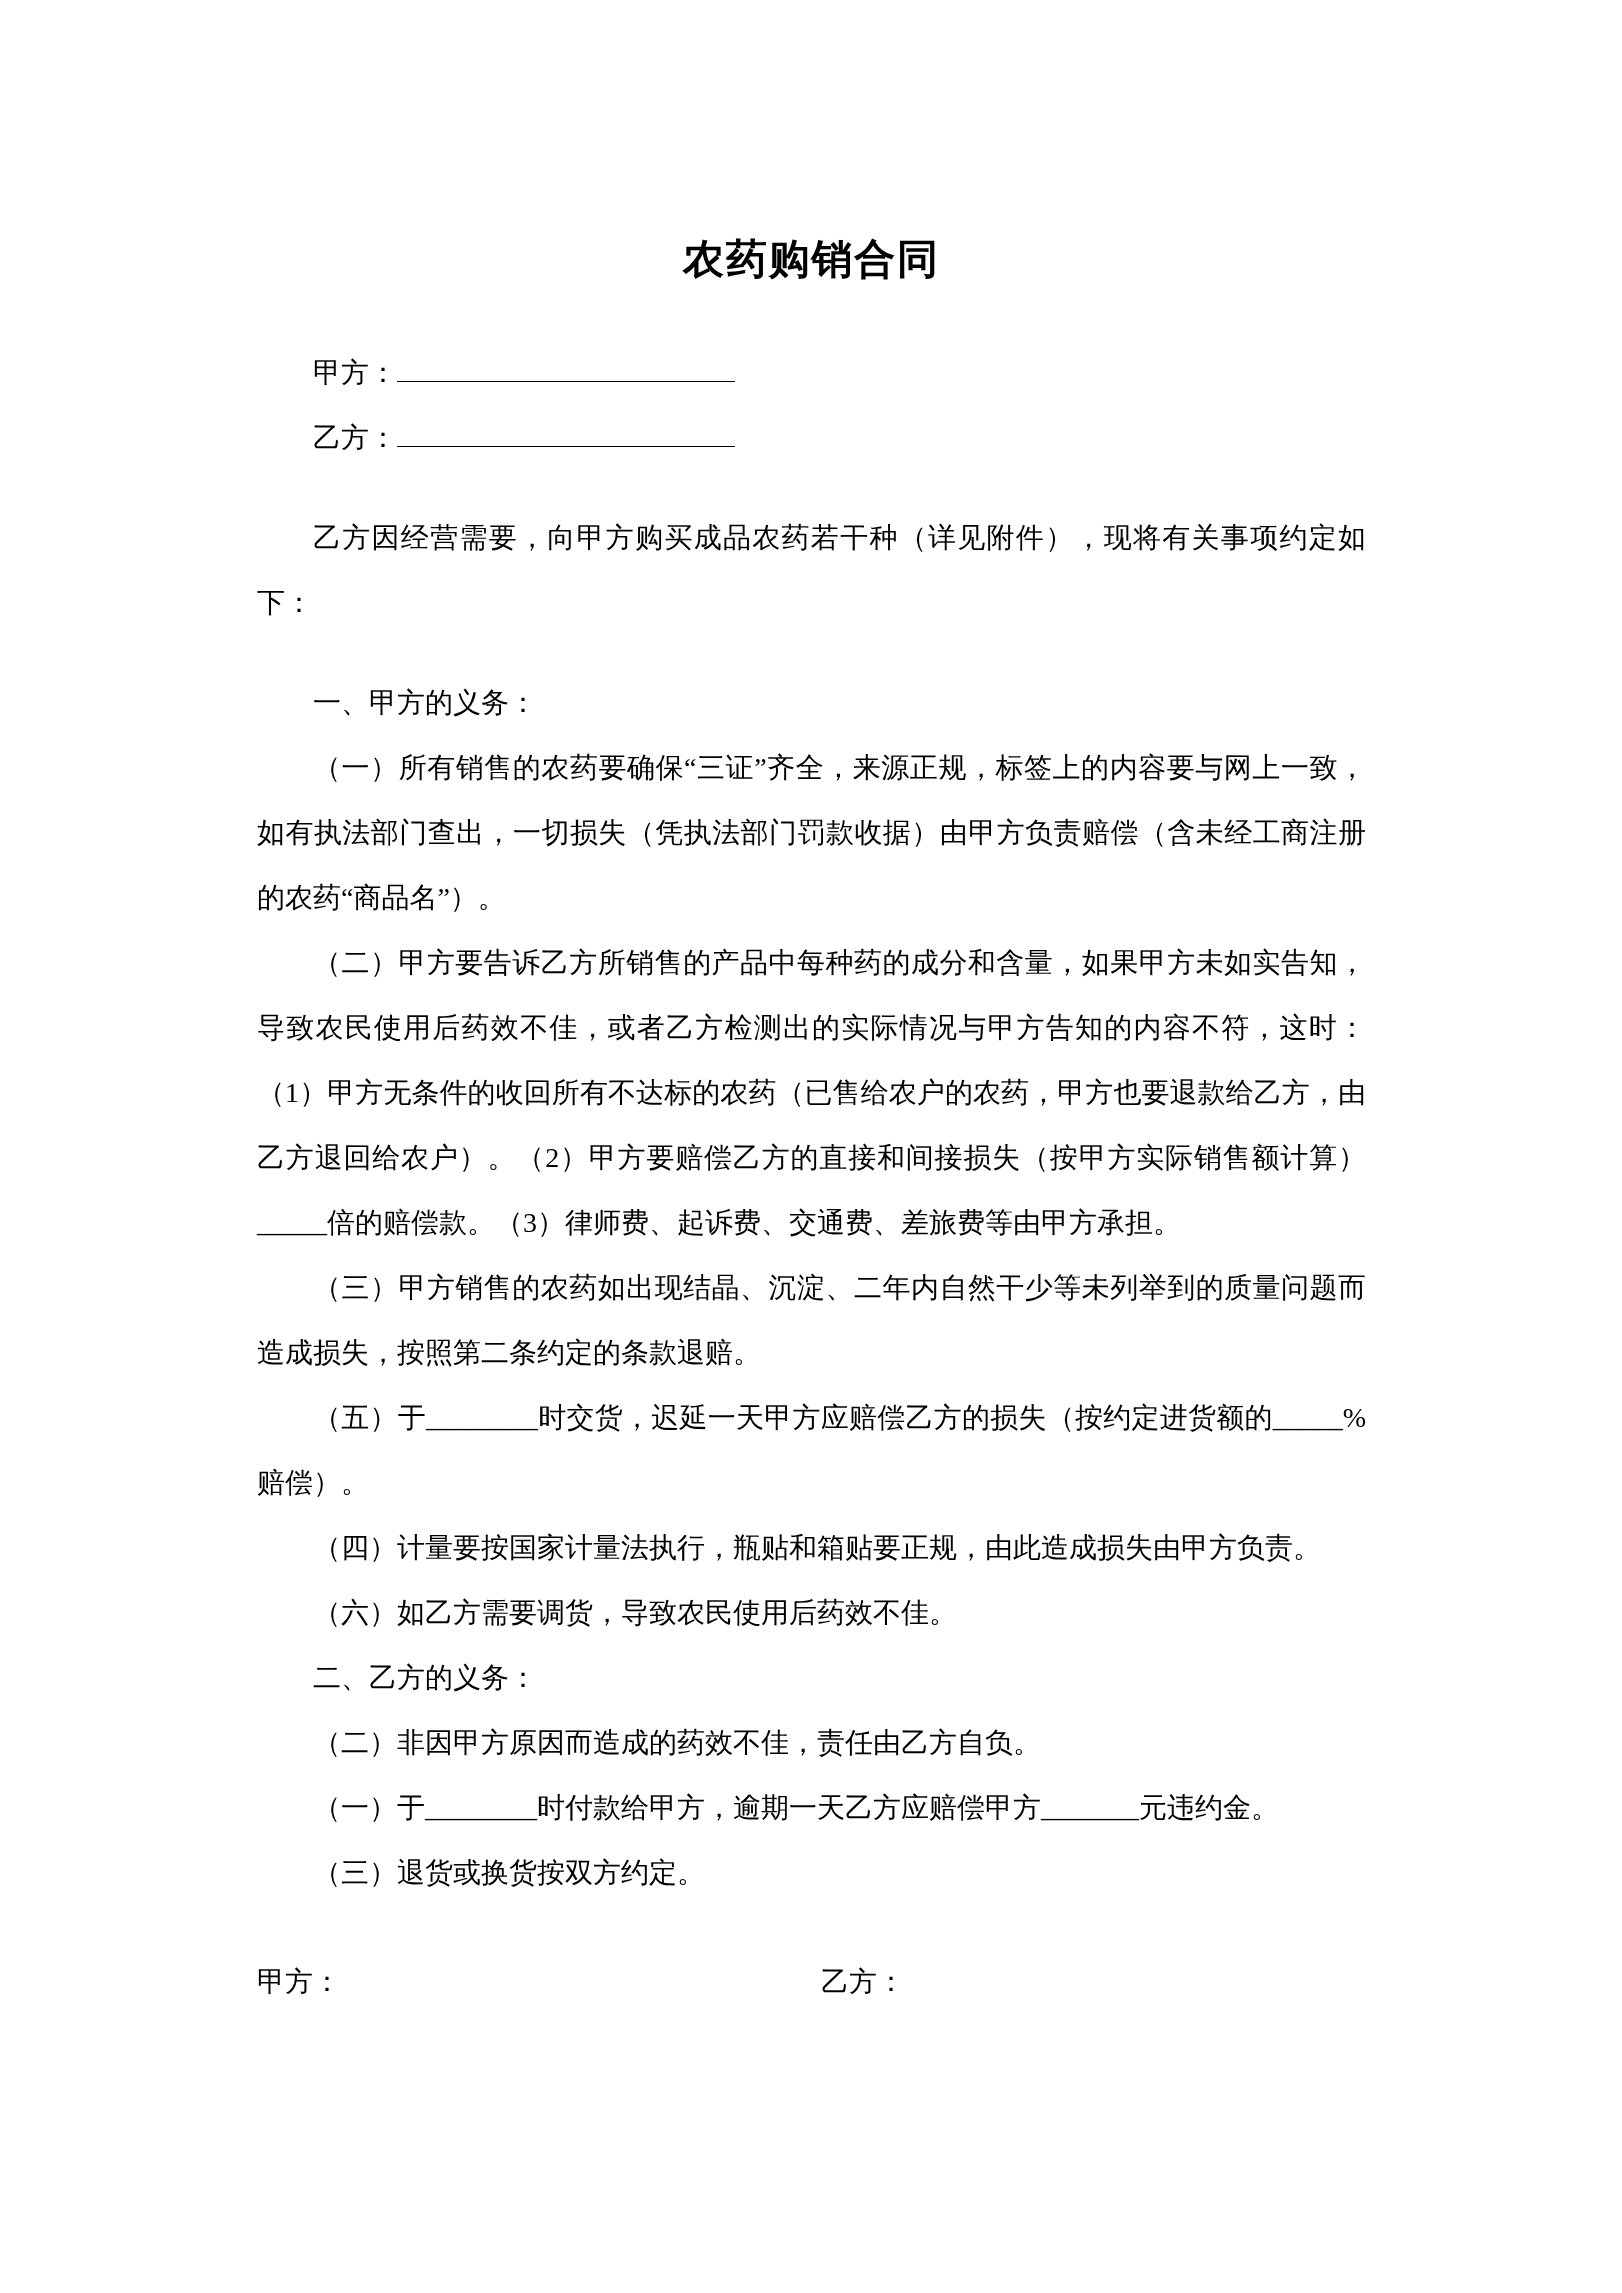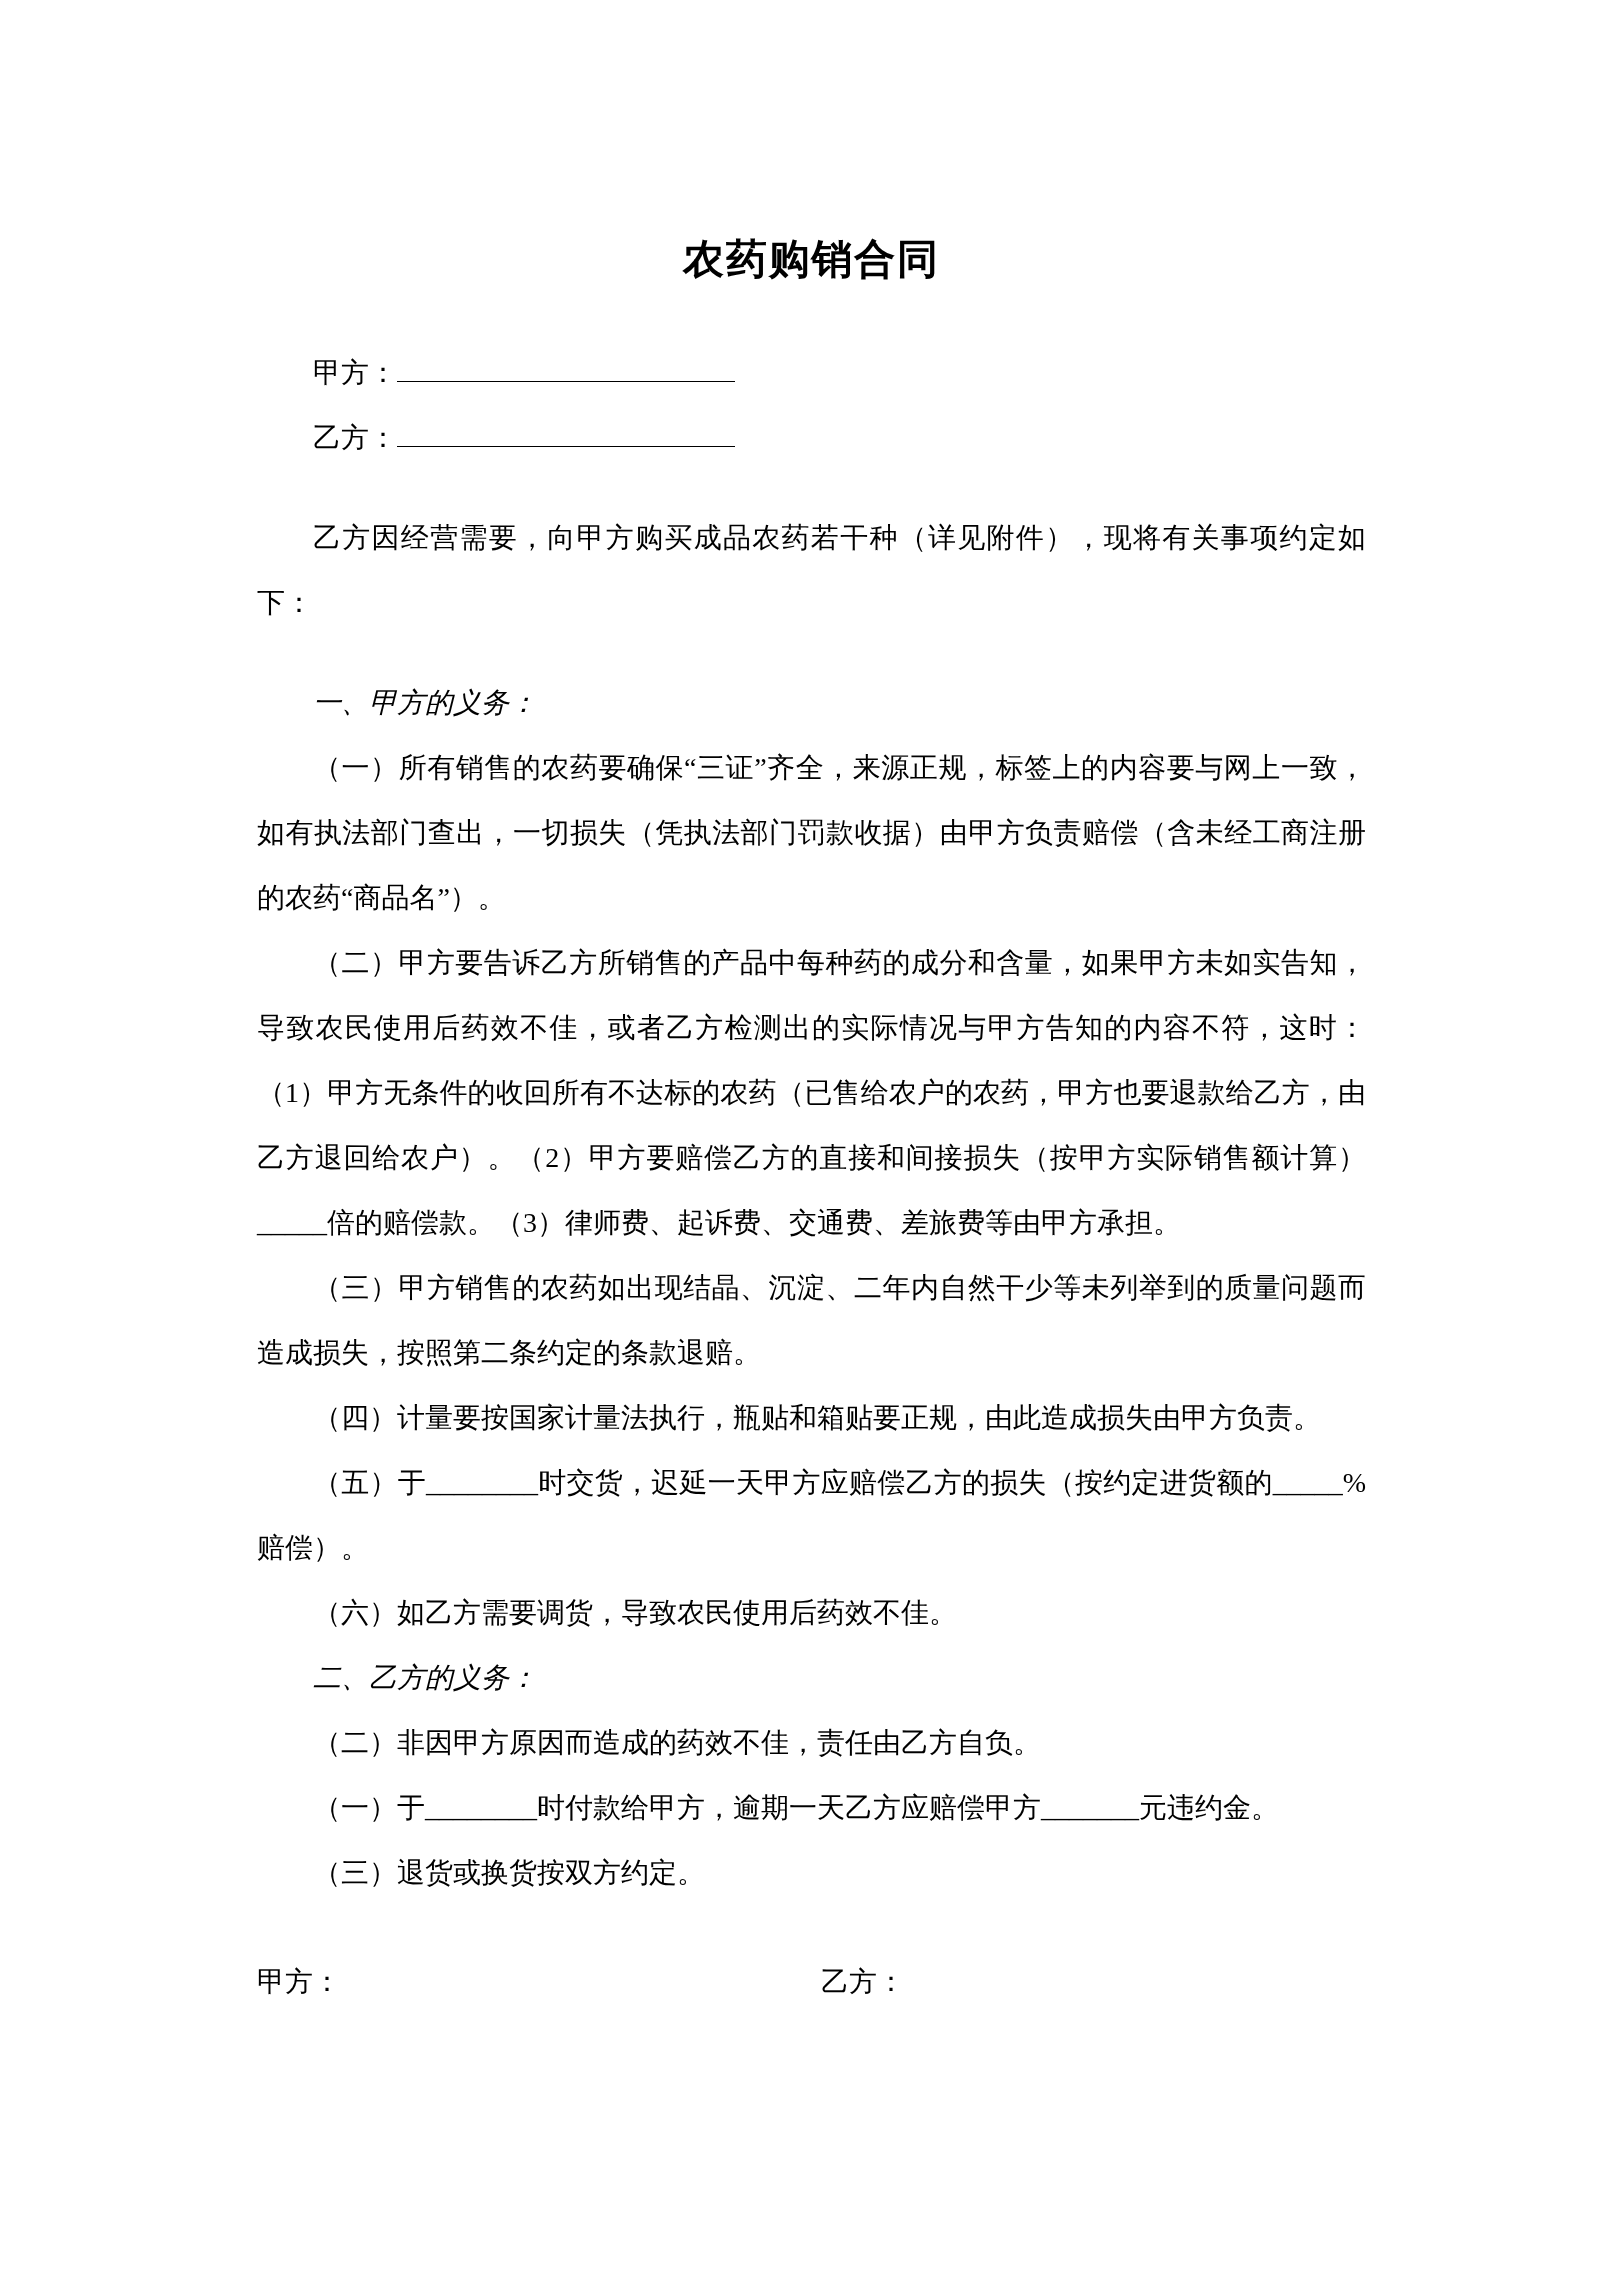--- a/index.html
+++ b/index.html
@@ -35,21 +35,20 @@
     border-bottom: 1.8px solid #000000;
     vertical-align: baseline;
   }
   .v-gap { height: 35px; }
   .para {
     text-indent: 2em;
     text-align: justify;
   }
   .heading-para {
     text-indent: 2em;
-    font-style: italic;
   }
   .sign-row {
     display: flex;
     margin-top: 44px;
   }
   .sign-row .sign-a { width: 564px; }
 </style>
 </head>
 <body>
 
@@ -67,22 +66,22 @@
   <div class="v-gap"></div>
 
   <p class="para">乙方因经营需要，向甲方购买成品农药若干种（详见附件），现将有关事项约定如下：</p>
 
   <div class="v-gap"></div>
 
   <p class="heading-para">一、甲方的义务：</p>
   <p class="para">（一）所有销售的农药要确保“三证”齐全，来源正规，标签上的内容要与网上一致，如有执法部门查出，一切损失（凭执法部门罚款收据）由甲方负责赔偿（含未经工商注册的农药“商品名”）。</p>
   <p class="para">（二）甲方要告诉乙方所销售的产品中每种药的成分和含量，如果甲方未如实告知，导致农民使用后药效不佳，或者乙方检测出的实际情况与甲方告知的内容不符，这时：（1）甲方无条件的收回所有不达标的农药（已售给农户的农药，甲方也要退款给乙方，由乙方退回给农户）。（2）甲方要赔偿乙方的直接和间接损失（按甲方实际销售额计算）_____倍的赔偿款。（3）律师费、起诉费、交通费、差旅费等由甲方承担。</p>
   <p class="para">（三）甲方销售的农药如出现结晶、沉淀、二年内自然干少等未列举到的质量问题而造成损失，按照第二条约定的条款退赔。</p>
+  <p class="para">（五）于________时交货，迟延一天甲方应赔偿乙方的损失（按约定进货额的_____%赔偿）。</p>
   <p class="para">（四）计量要按国家计量法执行，瓶贴和箱贴要正规，由此造成损失由甲方负责。</p>
-  <p class="para">（五）于________时交货，迟延一天甲方应赔偿乙方的损失（按约定进货额的_____%赔偿）。</p>
   <p class="para">（六）如乙方需要调货，导致农民使用后药效不佳。</p>
   <p class="heading-para">二、乙方的义务：</p>
   <p class="para">（二）非因甲方原因而造成的药效不佳，责任由乙方自负。</p>
   <p class="para">（一）于________时付款给甲方，逾期一天乙方应赔偿甲方_______元违约金。</p>
   <p class="para">（三）退货或换货按双方约定。</p>
 
   <div class="sign-row">
     <span class="sign-a">甲方：</span>
     <span class="sign-b">乙方：</span>
   </div>

